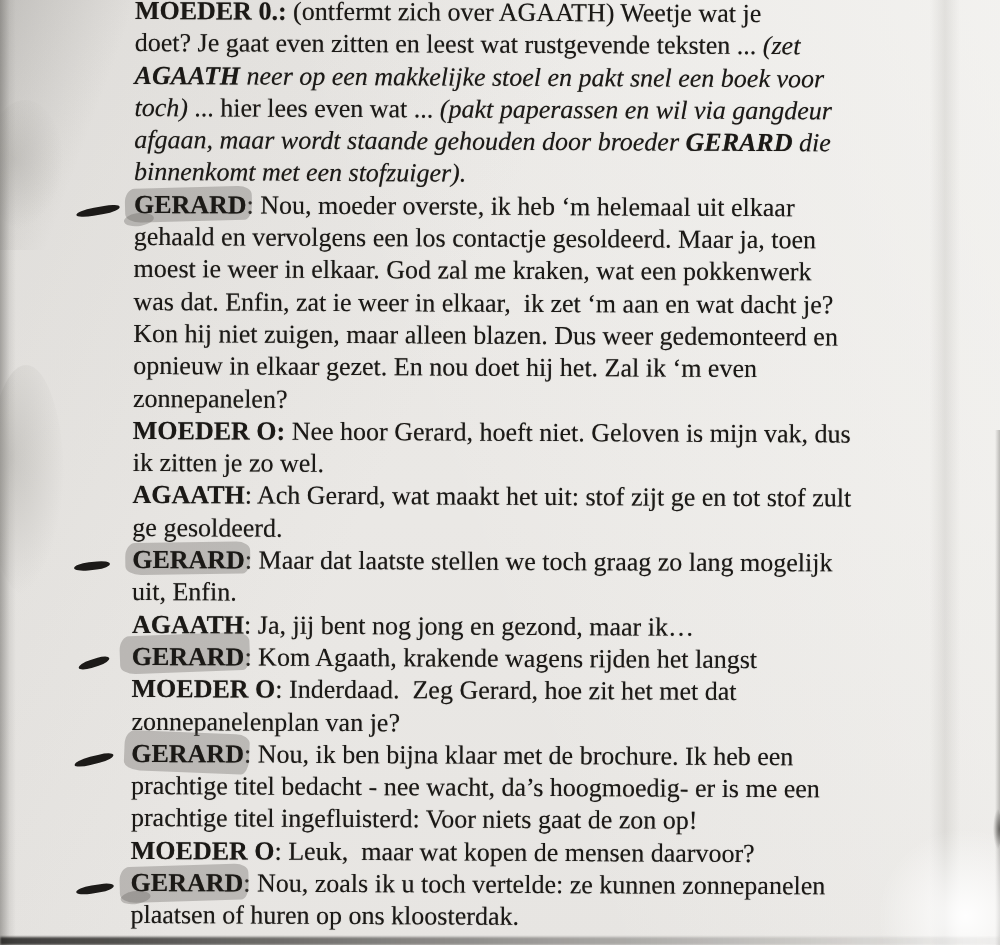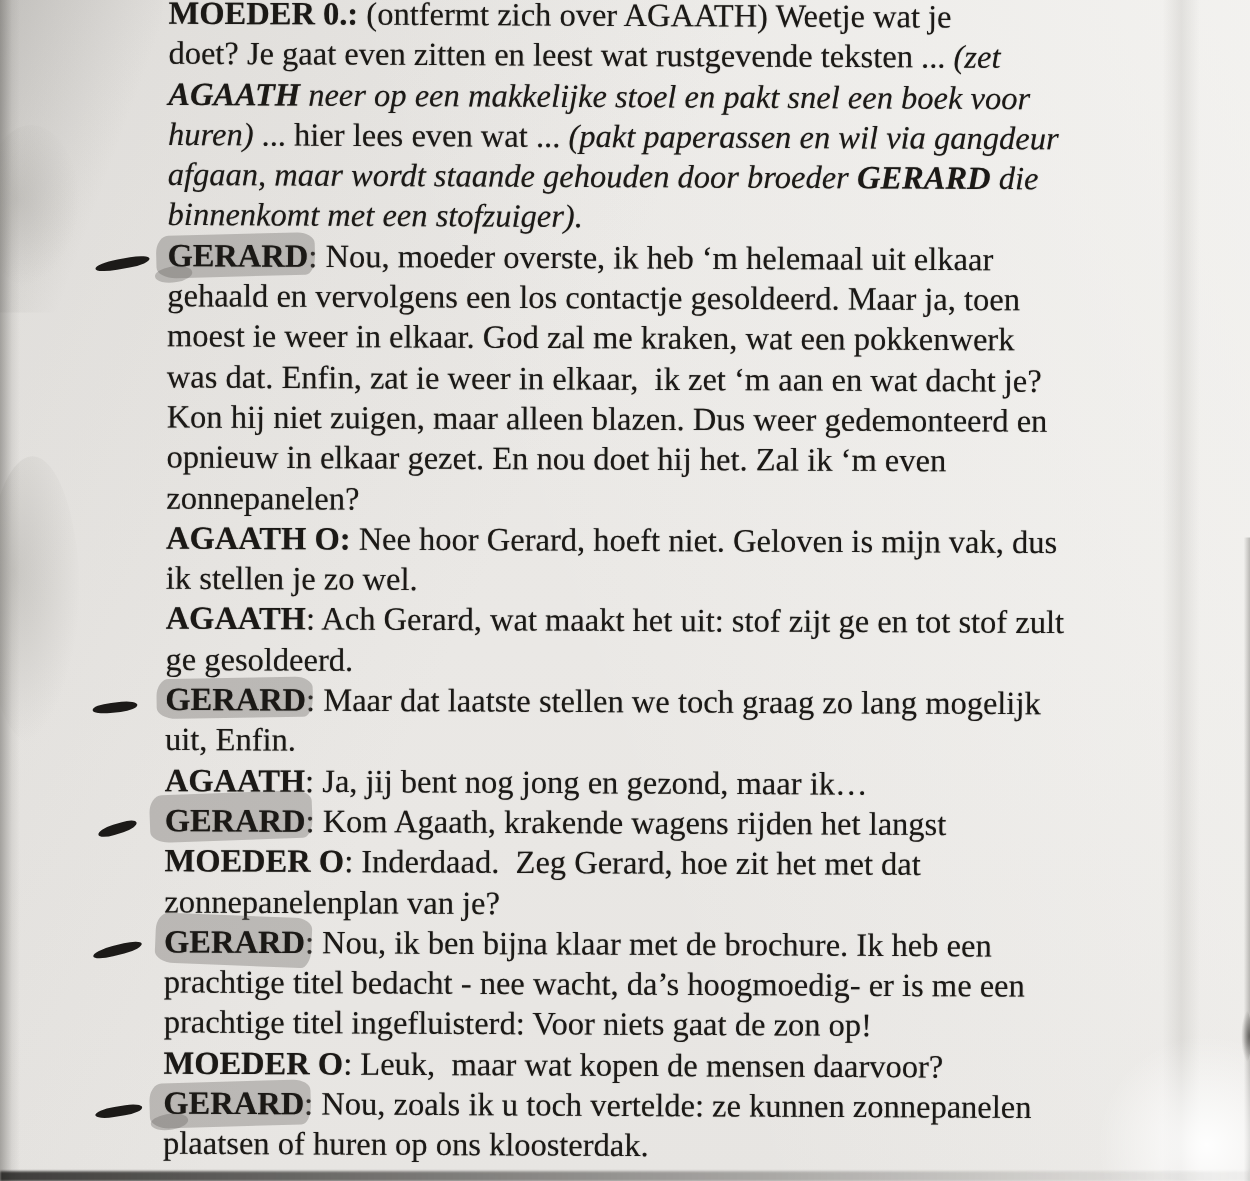--- a/index.html
+++ b/index.html
@@ -79,32 +79,32 @@
   <div class="shade crease-right"></div>
   <div class="shade edge-right"></div>
   <div class="shade curl-dark"></div>
   <div class="shade corner-bright"></div>
   <div class="shade shade-bottom"></div>
 
   <div class="textblock" id="textblock">
       <div class="line"><span class="s-b">MOEDER 0.:</span><span class="s-r"> (ontfermt zich over AGAATH) Weetje wat je</span></div>
       <div class="line"><span class="s-r">doet? Je gaat even zitten en leest wat rustgevende teksten ... </span><span class="s-i">(zet</span></div>
       <div class="line"><span class="s-bi">AGAATH</span><span class="s-i"> neer op een makkelijke stoel en pakt snel een boek voor</span></div>
-      <div class="line"><span class="s-i">huren)</span><span class="s-r"> ... hier lees even wat ... </span><span class="s-i">(pakt paperassen en wil via gangdeur</span></div>
+      <div class="line"><span class="s-i">toch)</span><span class="s-r"> ... hier lees even wat ... </span><span class="s-i">(pakt paperassen en wil via gangdeur</span></div>
       <div class="line"><span class="s-i">afgaan, maar wordt staande gehouden door broeder </span><span class="s-bi">GERARD</span><span class="s-i"> die</span></div>
       <div class="line"><span class="s-i">binnenkomt met een stofzuiger).</span></div>
       <div class="line"><span class="s-bh hl-1">GERARD</span><span class="s-r">: Nou, moeder overste, ik heb ‘m helemaal uit elkaar</span></div>
       <div class="line"><span class="s-r">gehaald en vervolgens een los contactje gesoldeerd. Maar ja, toen</span></div>
       <div class="line"><span class="s-r">moest ie weer in elkaar. God zal me kraken, wat een pokkenwerk</span></div>
       <div class="line"><span class="s-r">was dat. Enfin, zat ie weer in elkaar,  ik zet ‘m aan en wat dacht je?</span></div>
       <div class="line"><span class="s-r">Kon hij niet zuigen, maar alleen blazen. Dus weer gedemonteerd en</span></div>
       <div class="line"><span class="s-r">opnieuw in elkaar gezet. En nou doet hij het. Zal ik ‘m even</span></div>
       <div class="line"><span class="s-r">zonnepanelen?</span></div>
-      <div class="line"><span class="s-b">AGAATH O:</span><span class="s-r"> Nee hoor Gerard, hoeft niet. Geloven is mijn vak, dus</span></div>
-      <div class="line"><span class="s-r">ik stellen je zo wel.</span></div>
+      <div class="line"><span class="s-b">MOEDER O:</span><span class="s-r"> Nee hoor Gerard, hoeft niet. Geloven is mijn vak, dus</span></div>
+      <div class="line"><span class="s-r">ik zitten je zo wel.</span></div>
       <div class="line"><span class="s-b">AGAATH</span><span class="s-r">: Ach Gerard, wat maakt het uit: stof zijt ge en tot stof zult</span></div>
       <div class="line"><span class="s-r">ge gesoldeerd.</span></div>
       <div class="line"><span class="s-bh hl-2">GERARD</span><span class="s-r">: Maar dat laatste stellen we toch graag zo lang mogelijk</span></div>
       <div class="line"><span class="s-r">uit, Enfin.</span></div>
       <div class="line"><span class="s-b">AGAATH</span><span class="s-r">: Ja, jij bent nog jong en gezond, maar ik…</span></div>
       <div class="line"><span class="s-bh hl-3">GERARD</span><span class="s-r">: Kom Agaath, krakende wagens rijden het langst</span></div>
       <div class="line"><span class="s-b">MOEDER O</span><span class="s-r">: Inderdaad.  Zeg Gerard, hoe zit het met dat</span></div>
       <div class="line"><span class="s-r">zonnepanelenplan van je?</span></div>
       <div class="line"><span class="s-bh hl-4">GERARD</span><span class="s-r">: Nou, ik ben bijna klaar met de brochure. Ik heb een</span></div>
       <div class="line"><span class="s-r">prachtige titel bedacht - nee wacht, da’s hoogmoedig- er is me een</span></div>

